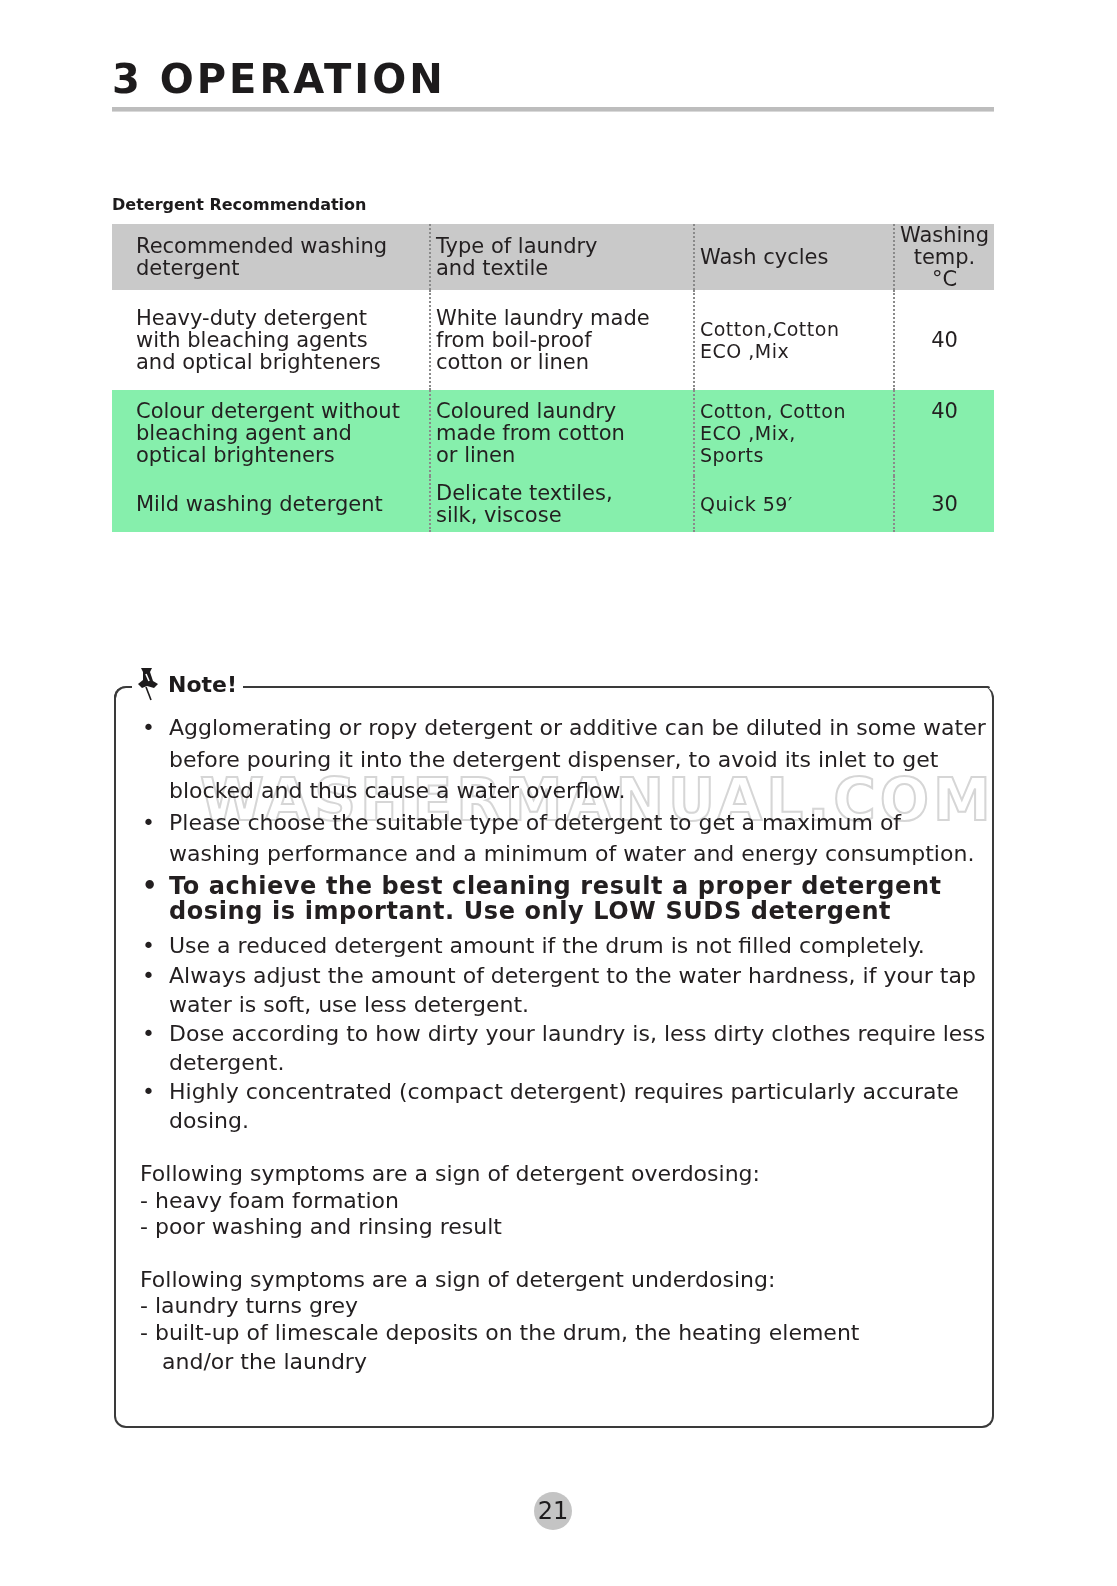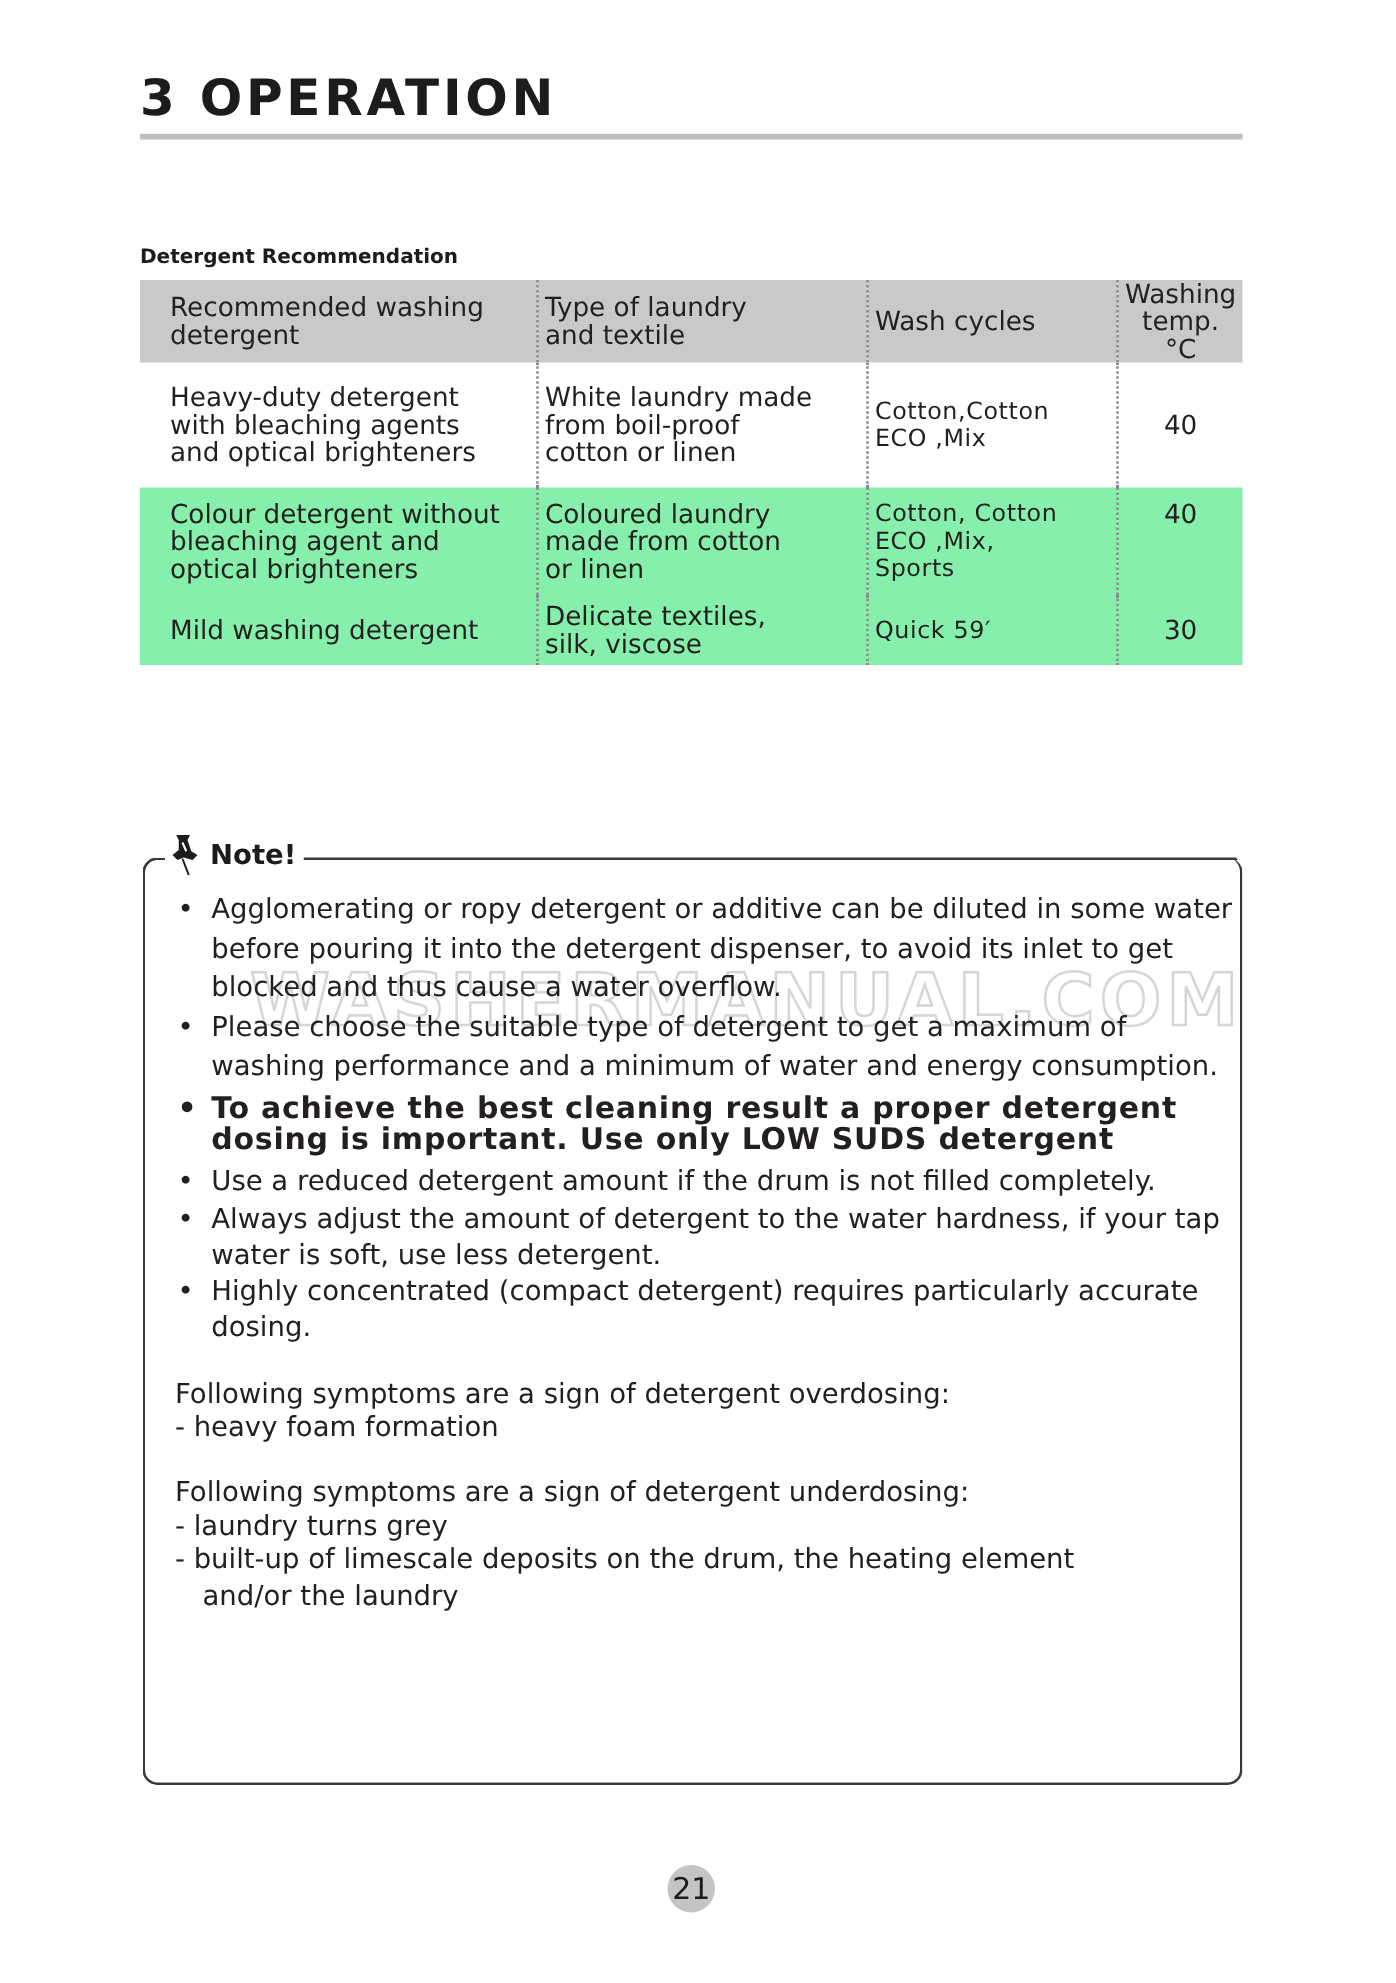--- a/index.html
+++ b/index.html
@@ -112,24 +112,26 @@
 </div>
 
 <div class="watermark">WASHERMANUAL.COM</div>
 
 <div class="notes">
   <p class="bullet b1">Agglomerating or ropy detergent or additive can be diluted in some water before pouring it into the detergent dispenser, to avoid its inlet to get blocked and thus cause a water overflow.</p>
   <p class="bullet b1">Please choose the suitable type of detergent to get a maximum of washing performance and a minimum of water and energy consumption.</p>
   <p class="bullet bold">To achieve the best cleaning result a proper detergent dosing is important. Use only LOW SUDS detergent</p>
   <p class="bullet b1">Use a reduced detergent amount if the drum is not filled completely.</p>
   <p class="bullet tight">Always adjust the amount of detergent to the water hardness, if your tap water is soft, use less detergent.</p>
+  <p class="bullet tight">Dose according to how dirty your laundry is, less dirty clothes require less detergent.</p>
   <p class="bullet tight">Highly concentrated (compact detergent) requires particularly accurate dosing.</p>
 
   <p class="sym sym-gap" style="margin-top:26px">Following symptoms are a sign of detergent overdosing:</p>
   <p class="sym">- heavy foam formation</p>
+  <p class="sym">- poor washing and rinsing result</p>
 
   <p class="sym sym-gap" style="margin-top:26px">Following symptoms are a sign of detergent underdosing:</p>
   <p class="sym">- laundry turns grey</p>
   <p class="sym">- built-up of limescale deposits on the drum, the heating element</p>
   <p class="sym indent" style="line-height:32px">and/or the laundry</p>
 </div>
 
 <div class="page-num">21</div>
 
 </body></html>

